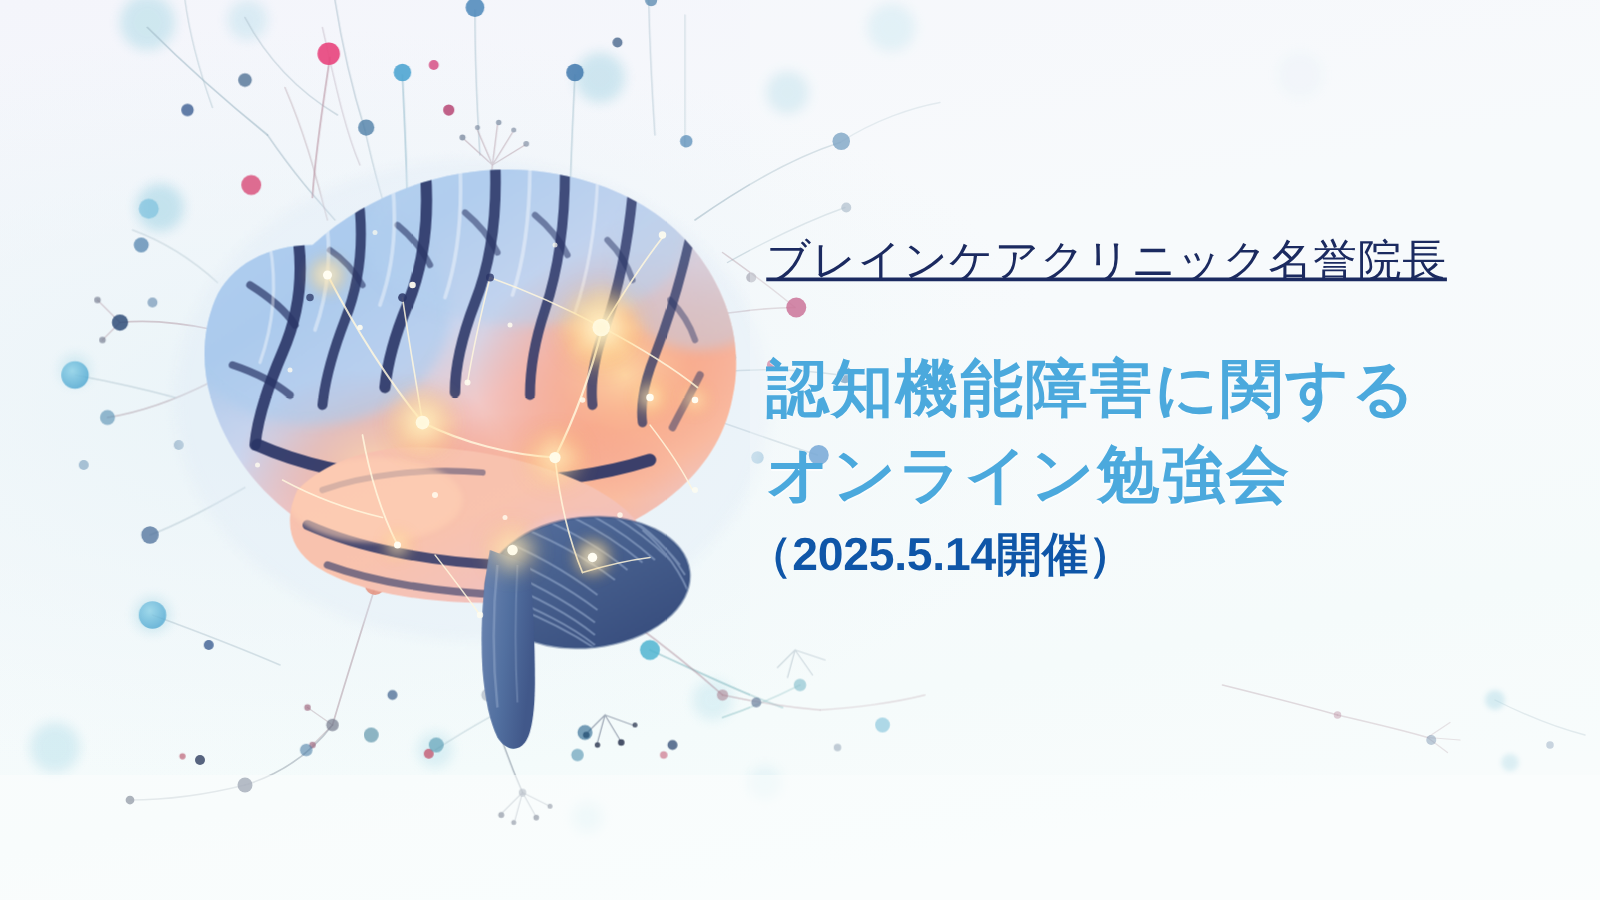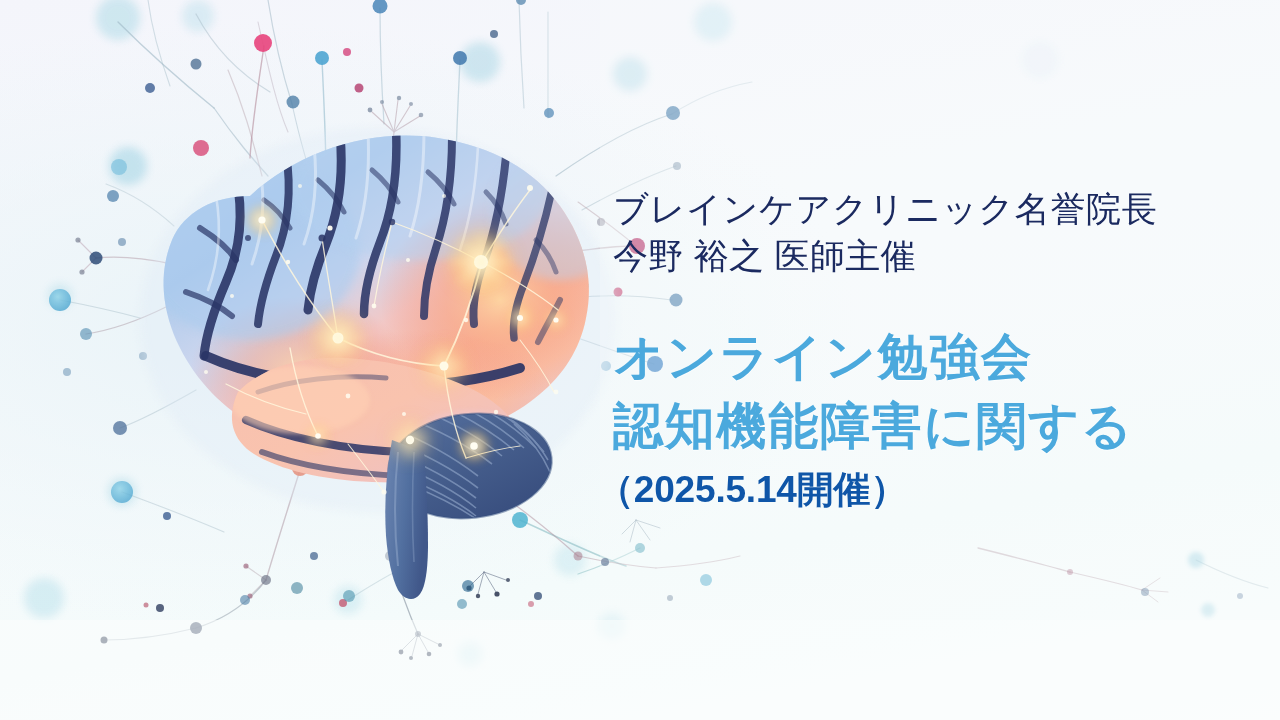--- a/index.html
+++ b/index.html
@@ -32,20 +32,21 @@
     top: 186px;
     width: 640px;
   }
   .presenter {
     color: #1b2a60;
     font-size: 35px;
     line-height: 1.33;
     letter-spacing: 0.02em;
     font-weight: 500;
     white-space: nowrap;
+    text-decoration: underline;
   }
   .presenter .line2 {
     letter-spacing: 0.01em;
   }
   .title {
     margin-top: 44px;
     color: #4ba9dd;
     font-size: 50px;
     line-height: 1.38;
     letter-spacing: 0.035em;
@@ -518,24 +519,23 @@
     </g>
 
     <rect x="600" y="0" width="680" height="720" fill="#f8fbfc" opacity="0.30"></rect>
     <rect x="0" y="620" width="1280" height="100" fill="#fbfdfe" opacity="0.55"></rect>
   </svg>
 
   <div class="text-block">
 
     <div class="presenter">
       <div class="line1">ブレインケアクリニック名誉院長</div>
-      <div class="line2">今野 裕之 医師主催</div>
     </div>
 
     <div class="title">
+      <div>認知機能障害に関する</div>
       <div>オンライン勉強会</div>
-      <div>認知機能障害に関する</div>
     </div>
 
     <div class="date">（2025.5.14開催）</div>
   </div>
 
 </div>
 
 </body></html>

